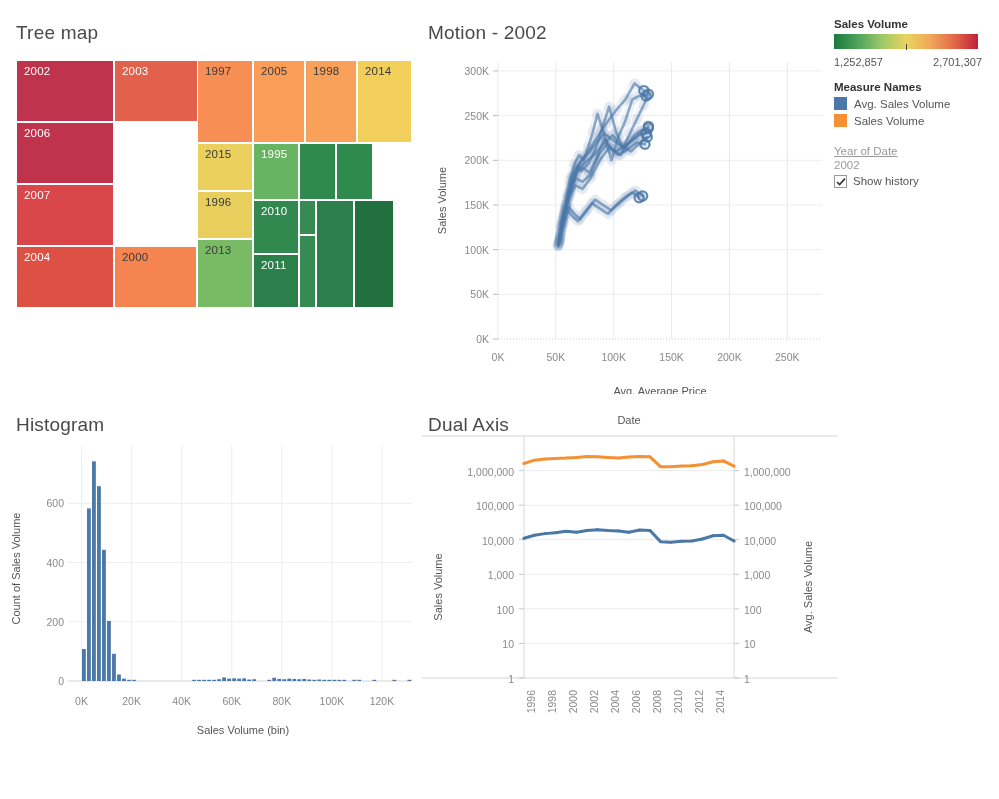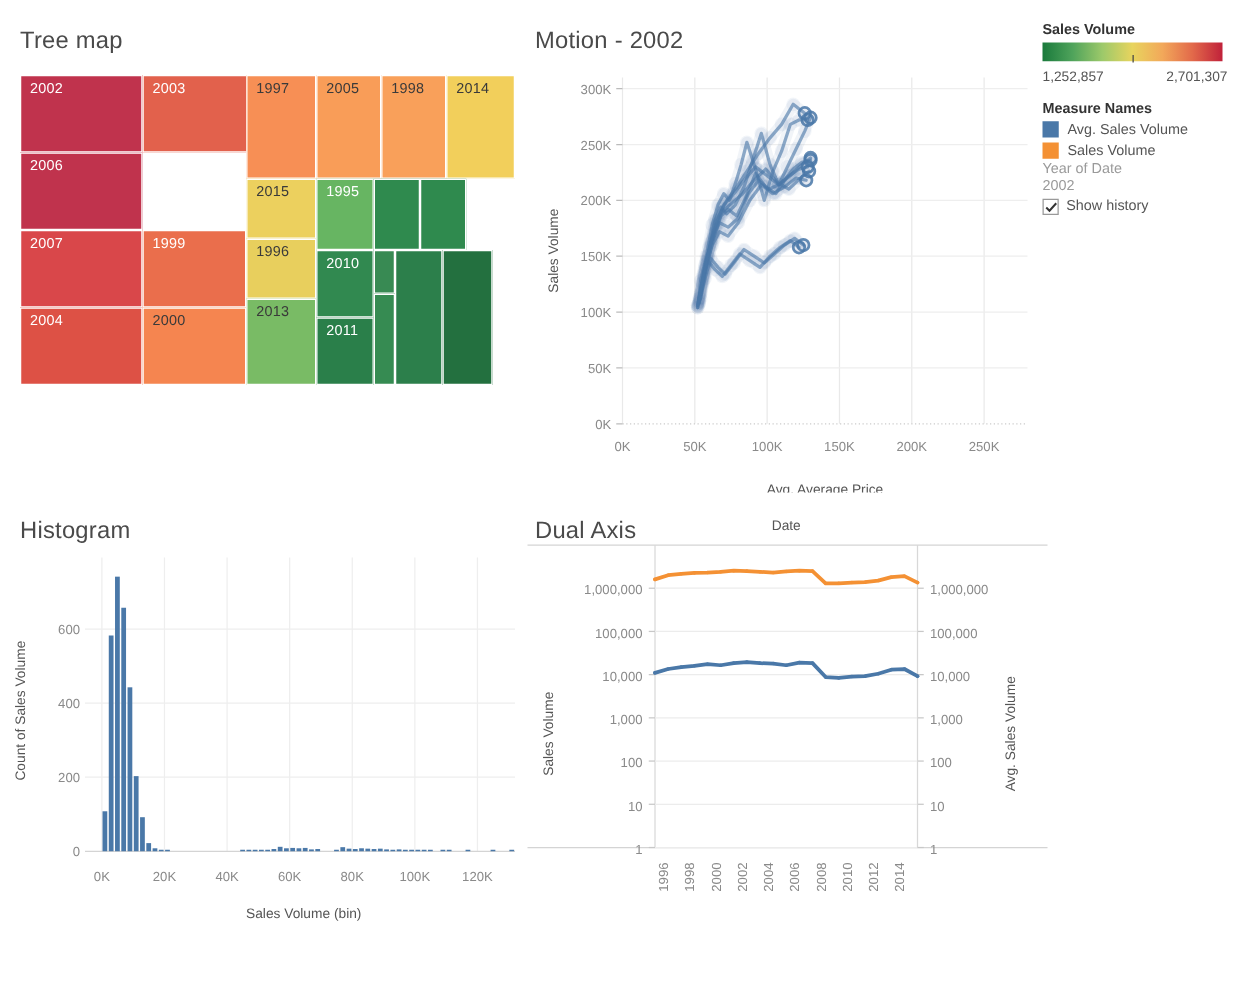--- a/index.html
+++ b/index.html
@@ -133,23 +133,20 @@
           <span class="tm-label" style="color: rgb(255, 255, 255);">2006</span>
         </div>
         <div class="tm-cell" style="left: 0px; top: 124px; width: 98px; height: 62px; background: rgb(217, 71, 74);">
           <span class="tm-label" style="color: rgb(255, 255, 255);">2007</span>
         </div>
         <div class="tm-cell" style="left: 0px; top: 186px; width: 98px; height: 62px; background: rgb(221, 81, 69);">
           <span class="tm-label" style="color: rgb(255, 255, 255);">2004</span>
         </div>
         <div class="tm-cell" style="left: 98px; top: 0px; width: 105px; height: 62px; background: rgb(226, 97, 76);">
           <span class="tm-label" style="color: rgb(255, 255, 255);">2003</span>
-        </div>
-        <div class="tm-cell" style="left: 98px; top: 124px; width: 83px; height: 62px; background: rgb(234, 110, 76);">
-          <span class="tm-label" style="color: rgb(255, 255, 255);">1999</span>
         </div>
         <div class="tm-cell" style="left: 98px; top: 186px; width: 83px; height: 62px; background: rgb(245, 133, 80);">
           <span class="tm-label" style="color: rgb(58, 58, 58);">2000</span>
         </div>
         <div class="tm-cell" style="left: 181px; top: 0px; width: 56px; height: 83px; background: rgb(247, 143, 85);">
           <span class="tm-label" style="color: rgb(58, 58, 58);">1997</span>
         </div>
         <div class="tm-cell" style="left: 237px; top: 0px; width: 52px; height: 83px; background: rgb(249, 157, 88);">
           <span class="tm-label" style="color: rgb(58, 58, 58);">2005</span>
         </div>
@@ -400,21 +397,21 @@
     </div>
     <div class="legend-head" style="margin-top:13px;">Measure Names</div>
     <div class="legend-row">
       <span class="legend-swatch" id="sw-0" style="background: rgb(74, 120, 168);"></span>
       <span class="legend-text">Avg. Sales Volume</span>
     </div>
     <div class="legend-row">
       <span class="legend-swatch" id="sw-1" style="background: rgb(244, 145, 52);"></span>
       <span class="legend-text">Sales Volume</span>
     </div>
-    <div class="meta-text" style="margin-top:2px;">Year of Date</div>
+    <div class="meta-text" style="margin-top:18px;text-decoration:underline;">Year of Date</div>
     <div class="meta-text" style="margin-top:2px;">2002</div>
     <div id="history-row">
       <span id="history-checkbox">
         <svg width="10" height="10" viewBox="0 0 10 10">
             <path d="M1 5 L3.6 7.6 L9 1.6" stroke="#333" stroke-width="1.6" fill="none"></path>
           </svg>
       </span>
       <span class="legend-text">Show history</span>
     </div>
   </div>

